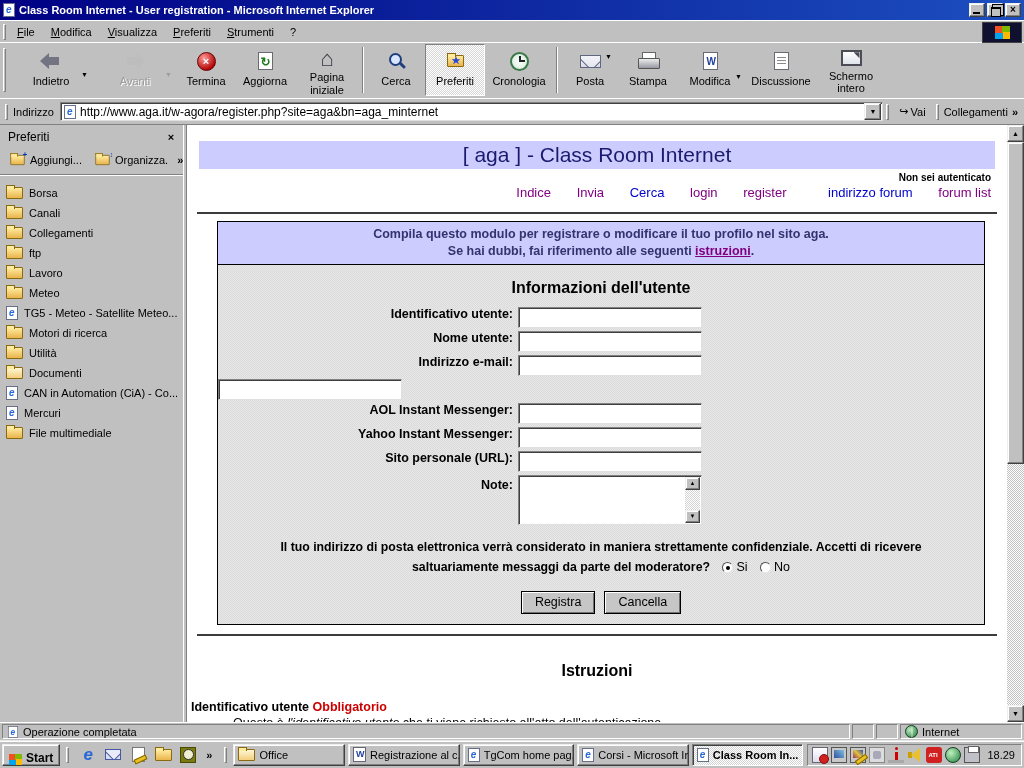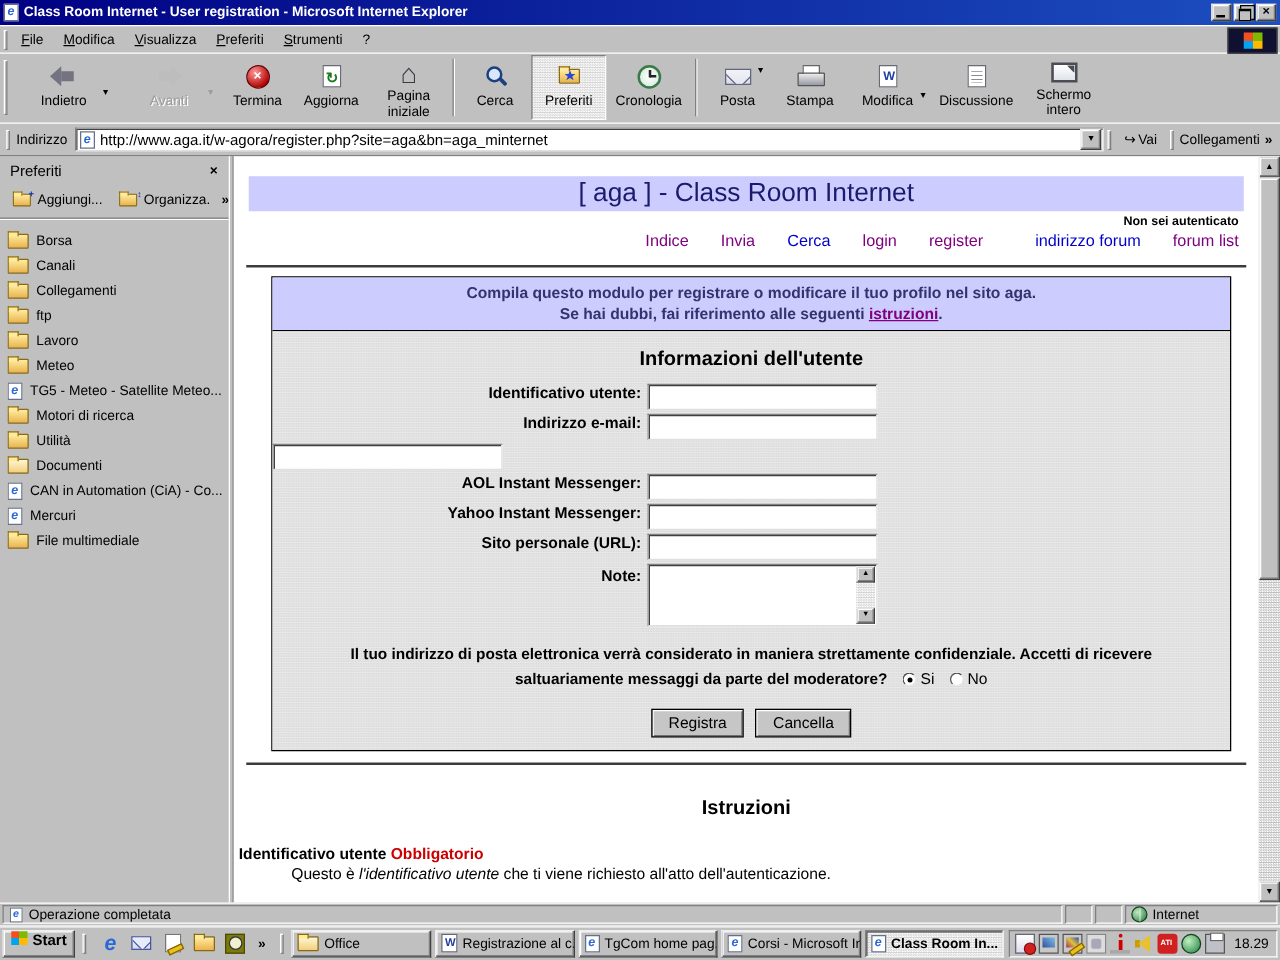--- a/index.html
+++ b/index.html
@@ -141,21 +141,21 @@
   .statusbar{height:18px;display:flex;align-items:stretch;gap:2px;padding:1px 2px;border-top:1px solid #fff;flex:none}
   .pane{display:flex;align-items:center;gap:4px;padding:0 4px;font-size:11px}
   .pane.main-pane{flex:1}
   .pane.small{width:22px}
   .pane.zone{width:122px}
   .globe{width:13px;height:13px;border-radius:50%;background:radial-gradient(circle at 35% 35%,#bfe9bf,#1f7a3a);border:1px solid #0e4020;flex:none;position:relative}
   .globe::after{content:"";position:absolute;left:5px;top:0;width:2px;height:12px;background:#ffffff66;border-radius:50%}
 
   
   .taskbar{height:28px;display:flex;align-items:center;gap:3px;padding:2px 2px;border-top:1px solid #e8e8e8;box-shadow:inset 0 1px 0 #fff;flex:none}
-  .startbtn{display:flex;align-items:flex-start;gap:4px;height:22px;padding:0 6px;font-weight:bold;font-size:12px}
+  .startbtn{display:flex;align-items:flex-end;gap:4px;height:22px;padding:0 6px;font-weight:bold;font-size:12px}
   .ql{display:flex;align-items:center;gap:7px;padding:0 4px}
   .qlicon{width:18px;height:18px;display:flex;align-items:center;justify-content:center;position:relative}
   .bige{font-size:17px;font-weight:bold;font-style:italic;color:#2868d8;line-height:1}
   .oe-env{width:16px;height:11px;background:linear-gradient(#fff,#d0d8f0);border:1px solid #4858a0;position:relative;overflow:hidden}
   .oe-env::before{content:"";position:absolute;left:1px;top:-6px;width:12px;height:12px;transform:rotate(45deg);border:1px solid #4858a0;background:#e8ecfa}
   .deskedit{width:13px;height:15px;background:#fff;border:1px solid #777;position:relative}
   .deskedit::after{content:"";position:absolute;left:1px;top:9px;width:11px;height:3px;background:#e8c020;transform:rotate(-25deg);border:1px solid #806000}
   .olive-clock{width:16px;height:16px;background:#7a7a10;border:1px solid #4a4a00;display:flex;align-items:center;justify-content:center}
   .olive-clock::after{content:"";width:9px;height:9px;border-radius:50%;background:#f0f0d0;border:1px solid #333}
   .chev{font-weight:bold;font-size:11px;padding:0 2px}
@@ -418,20 +418,24 @@
           <span>Se hai dubbi, fai riferimento alle seguenti </span><a href="#">istruzioni</a><span>.</span>
         </div>
         <div class="form-body">
           <div class="fb-title">Informazioni dell'utente</div>
 
           <div class="frow">
               <span class="flabel">Identificativo utente:</span>
               <span class="finput field"><input type="text" style=""></span>
             </div>
           <div class="frow">
+              <span class="flabel">Nome utente:</span>
+              <span class="finput field"><input type="text" style=""></span>
+            </div>
+          <div class="frow">
               <span class="flabel">Indirizzo e-mail:</span>
               <span class="finput field"><input type="text" style=""></span>
             </div>
           <div class="frow">
               <span class="finput field"><input type="text" style=""></span>
             </div>
           <div class="frow">
               <span class="flabel">AOL Instant Messenger:</span>
               <span class="finput field"><input type="text" style=""></span>
             </div>

